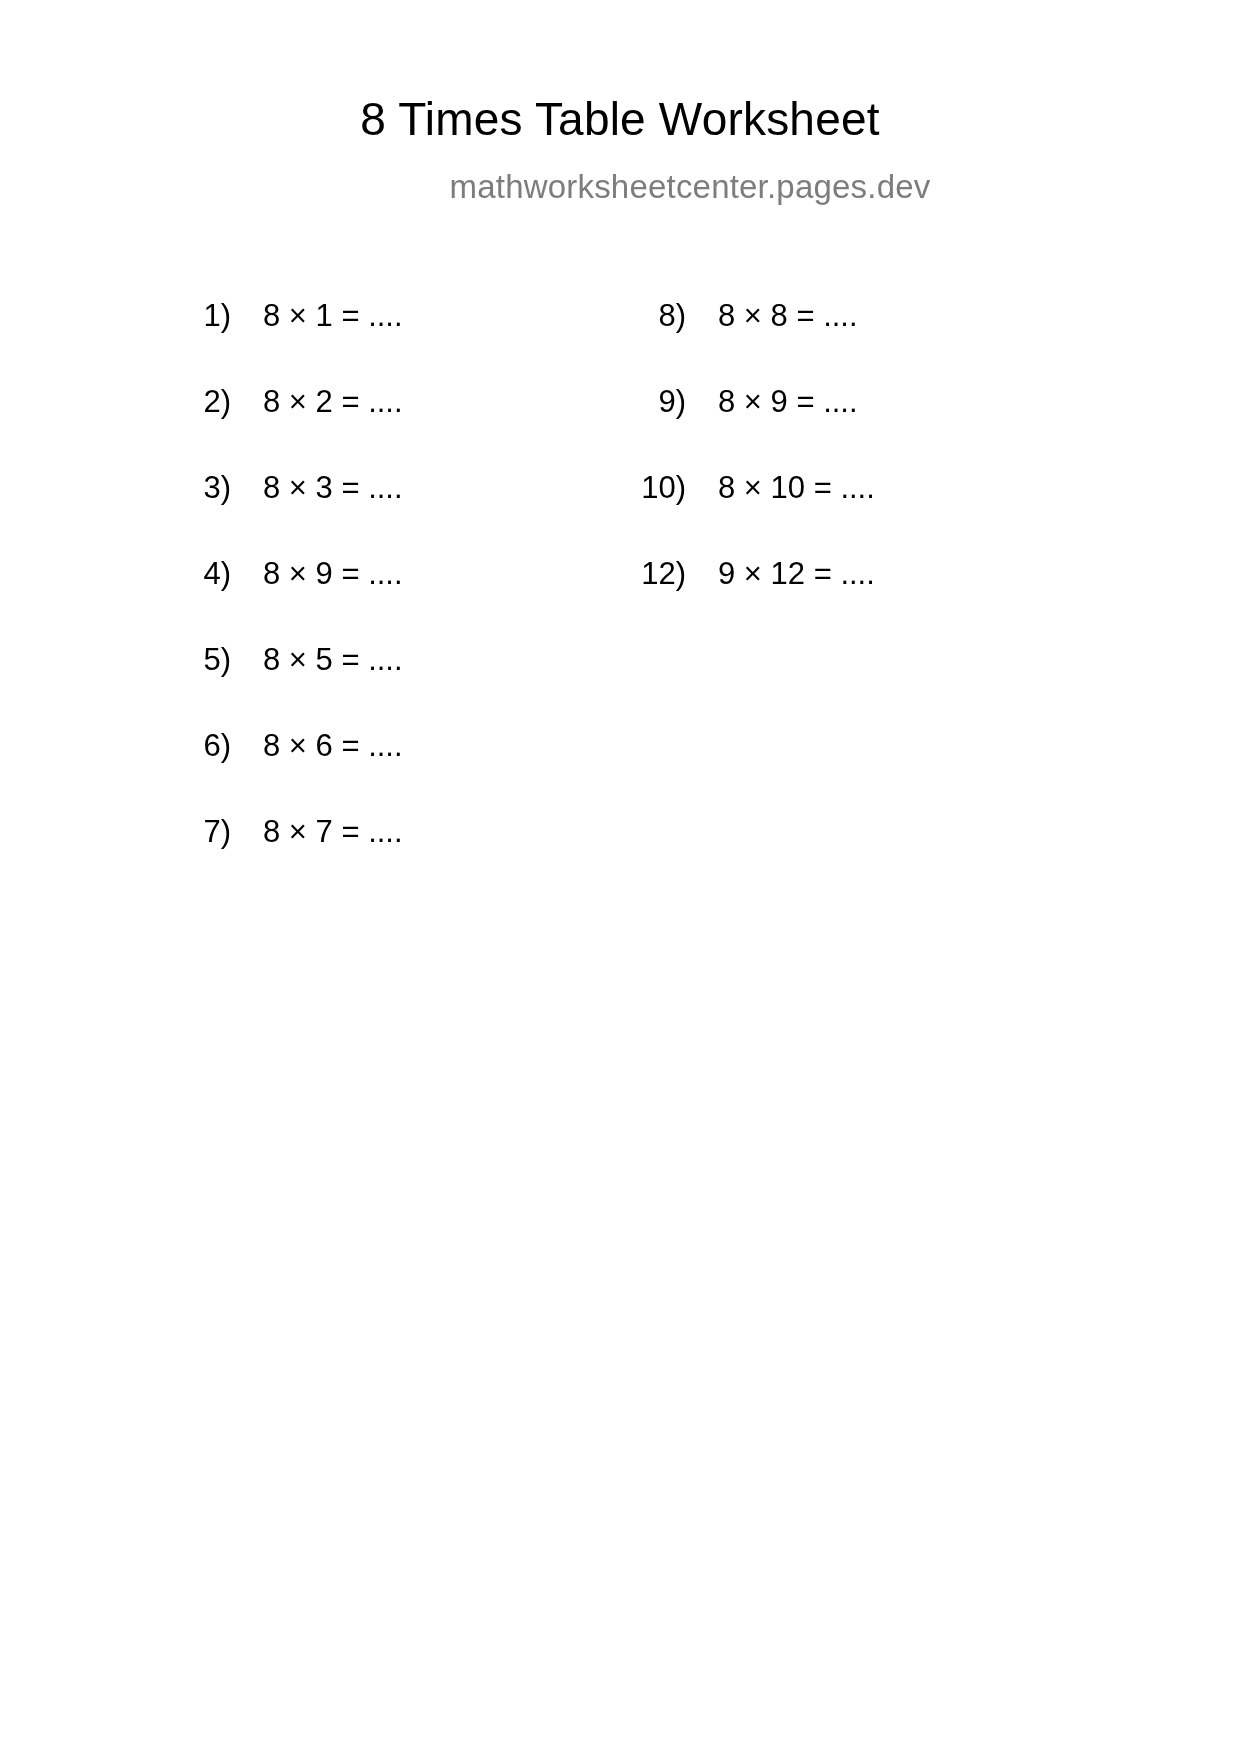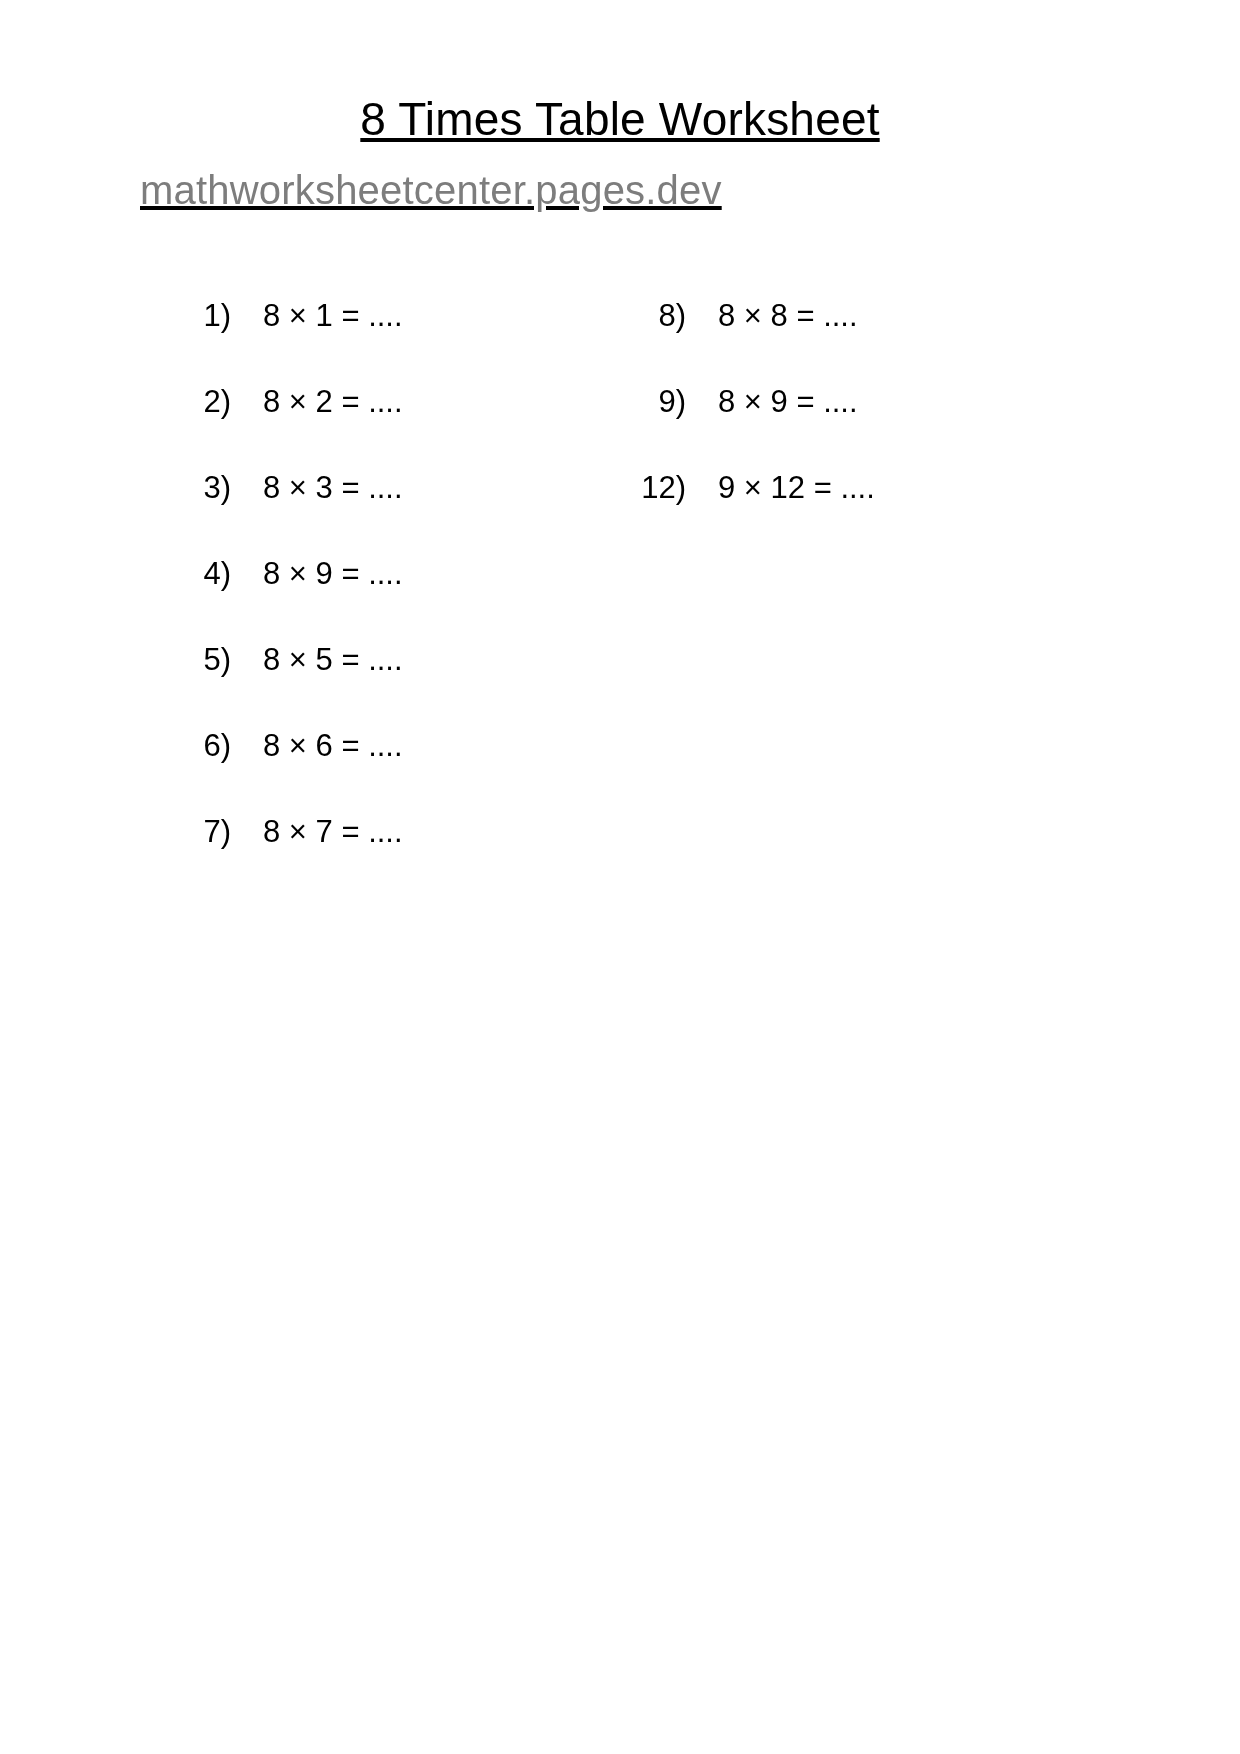--- a/index.html
+++ b/index.html
@@ -13,34 +13,33 @@
     font-family: "Liberation Sans", sans-serif;
     color: #000000;
     position: relative;
     overflow: hidden;
   }
   .page {
     width: 1240px;
     height: 1754px;
     position: relative;
     box-sizing: border-box;
-    text-decoration: underline;
   }
   .title {
     text-align: center;
     font-size: 46px;
     font-weight: 400;
     color: #000000;
     margin: 0;
     padding-top: 92px;
     letter-spacing: 0.2px;
   }
   .subtitle {
-    text-align: left;
-    font-size: 40px;
+    text-align: center;
+    font-size: 33px;
     color: #7d7d7d;
     margin: 0;
     padding-top: 22px;
     padding-left: 140px;
     letter-spacing: 0.2px;
   }
   .problems {
     position: absolute;
     top: 300px;
     left: 0;
@@ -123,19 +122,23 @@
     <div class="column column-right">
       <div class="problem">
         <span class="num">8)</span>
         <span class="expr">8 × 8 = ....</span>
       </div>
       <div class="problem">
         <span class="num">9)</span>
         <span class="expr">8 × 9 = ....</span>
       </div>
       <div class="problem">
+        <span class="num">10)</span>
+        <span class="expr">8 × 10 = ....</span>
+      </div>
+      <div class="problem">
         <span class="num">12)</span>
         <span class="expr">9 × 12 = ....</span>
       </div>
     </div>
 
   </div>
 </div>
 
 </body></html>

